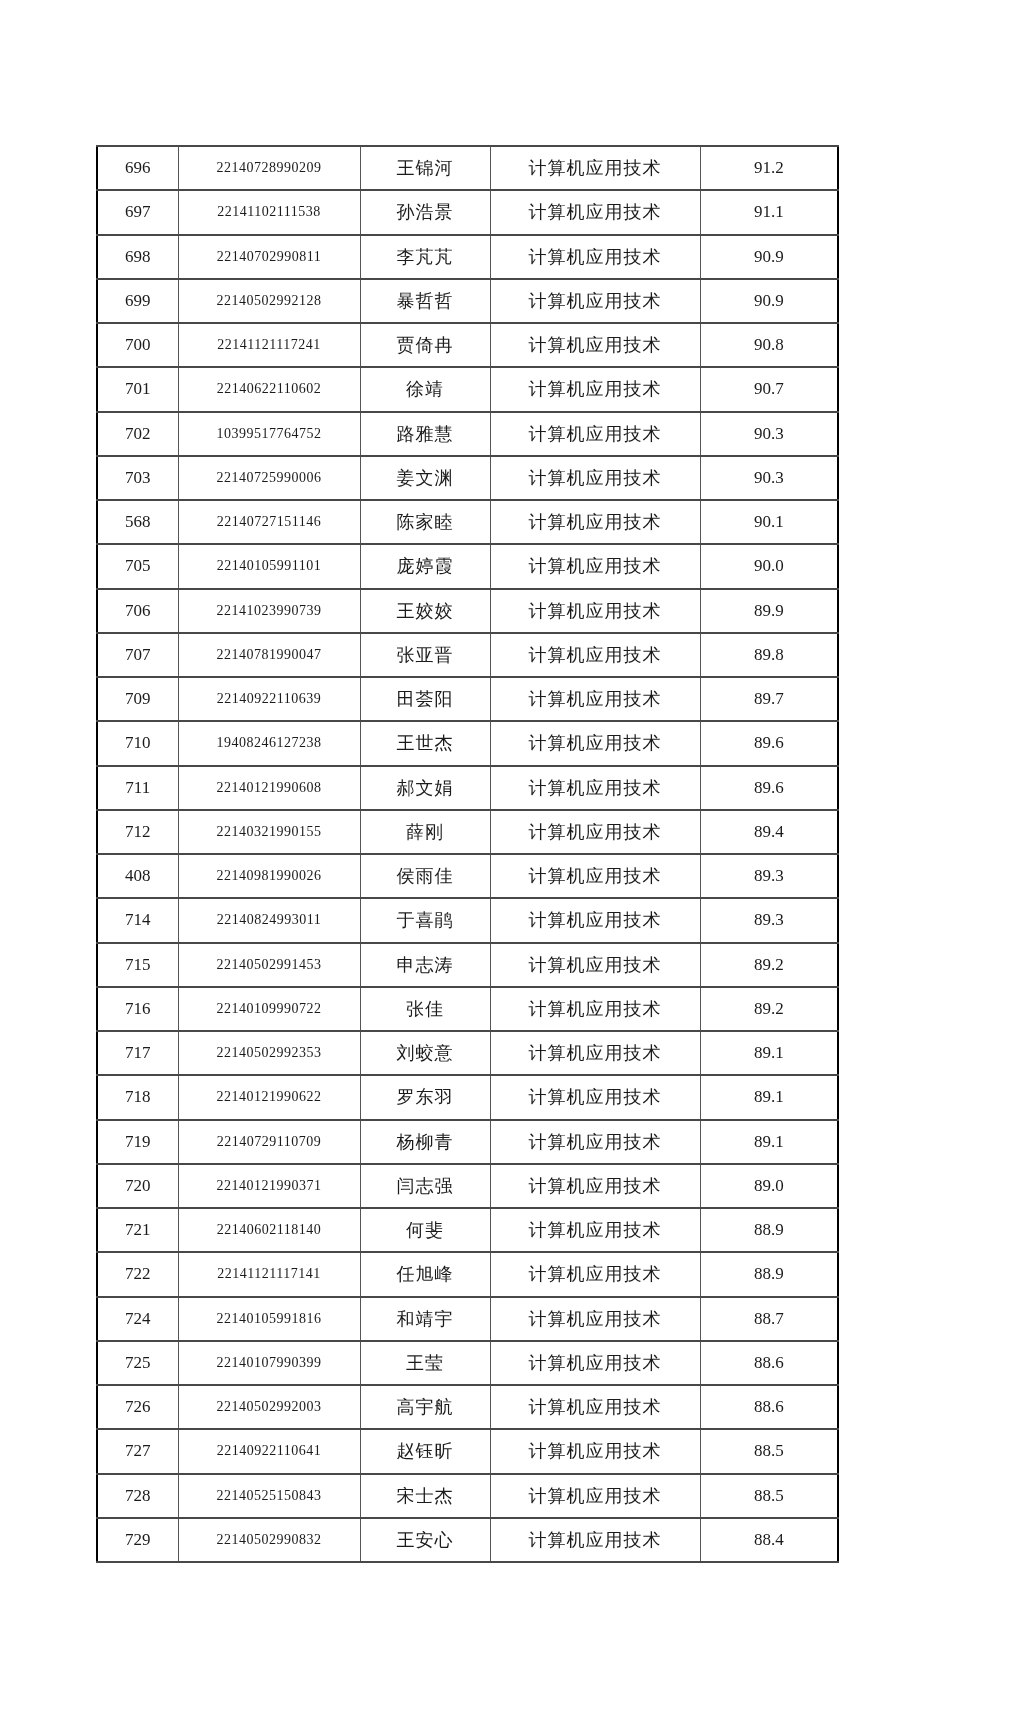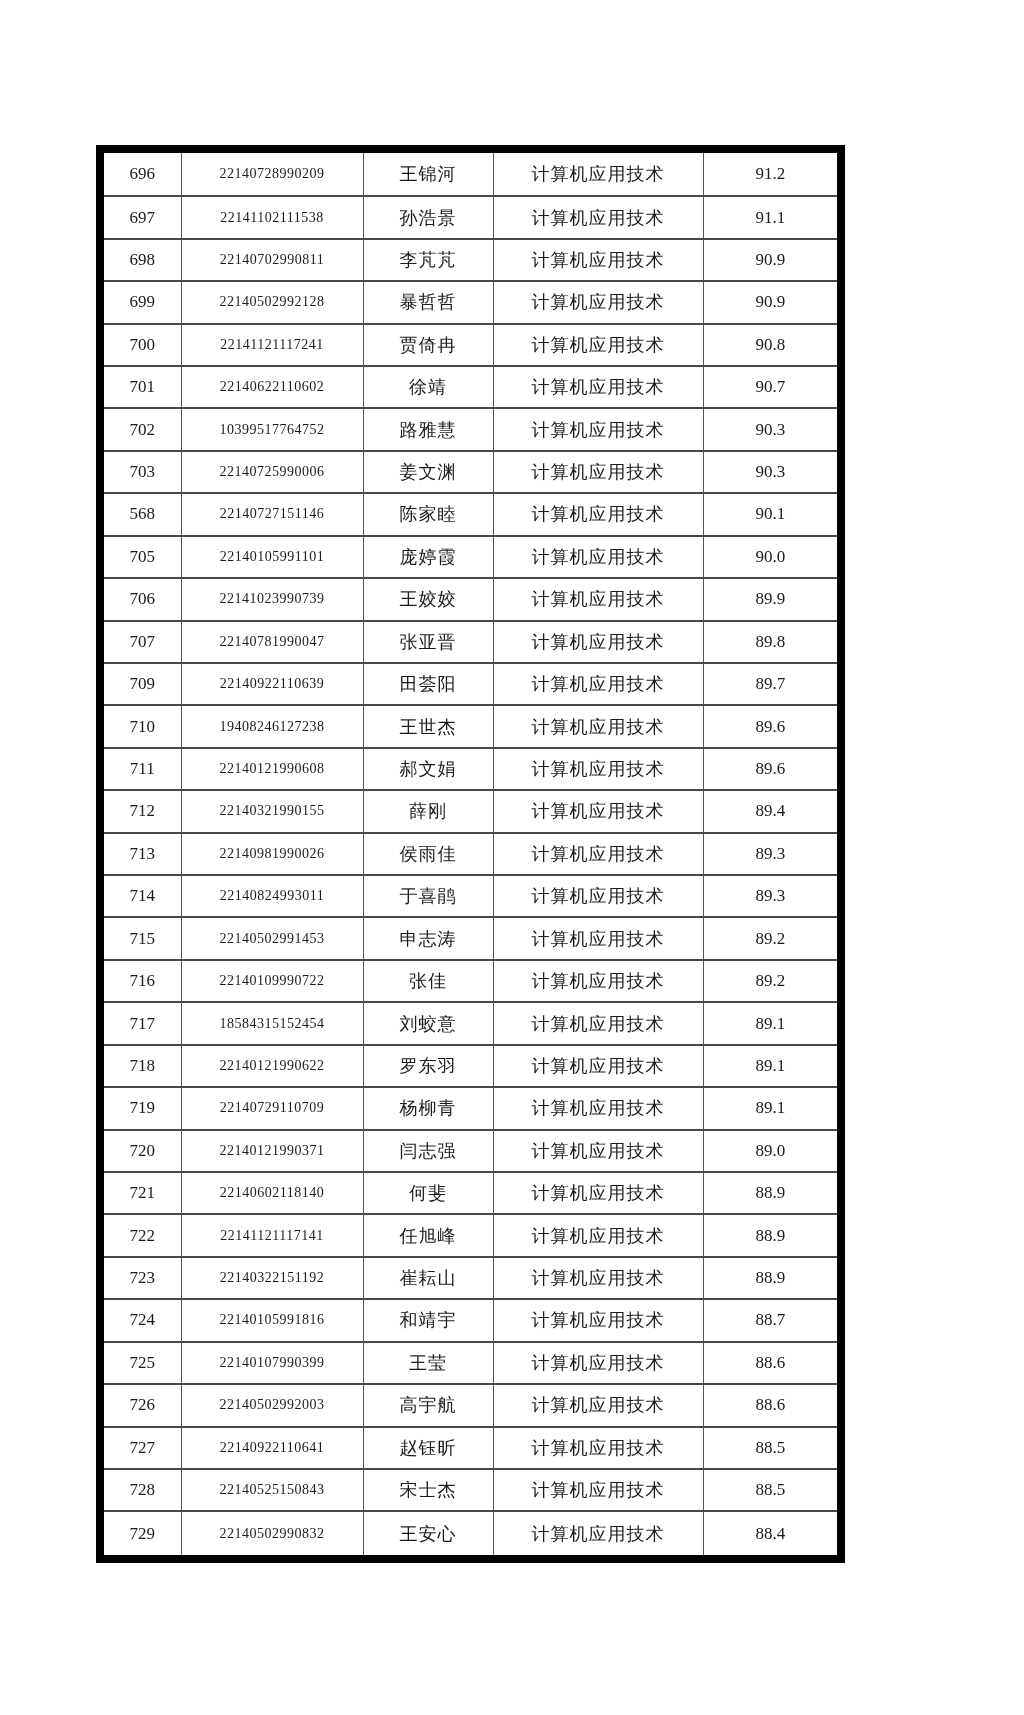--- a/index.html
+++ b/index.html
@@ -16,21 +16,21 @@
     font-family: "Liberation Serif", "DejaVu Serif", serif;
   }
   table.score-table {
     position: absolute;
     left: 96px;
     top: 145px;
     width: 741px;
     height: 1418px;
     border-collapse: collapse;
     table-layout: fixed;
-    border: 8px solid #000000;
+    border: 2px solid #000000;
   }
   table.score-table col.c-rank  { width: 81px; }
   table.score-table col.c-id    { width: 182px; }
   table.score-table col.c-name  { width: 130px; }
   table.score-table col.c-major { width: 210px; }
   table.score-table col.c-score { width: 138px; }
   table.score-table td {
     border-left: 1px solid #555555;
     border-right: 1px solid #555555;
     border-top: 2px solid #484848;
@@ -176,21 +176,21 @@
           <td class="score-cell">89.6</td>
         </tr>
         <tr>
           <td class="rank-cell">712</td>
           <td class="id-cell">22140321990155</td>
           <td class="name-cell">薛刚</td>
           <td class="major-cell">计算机应用技术</td>
           <td class="score-cell">89.4</td>
         </tr>
         <tr>
-          <td class="rank-cell">713</td>
+          <td class="rank-cell">408</td>
           <td class="id-cell">22140981990026</td>
           <td class="name-cell">侯雨佳</td>
           <td class="major-cell">计算机应用技术</td>
           <td class="score-cell">89.3</td>
         </tr>
         <tr>
           <td class="rank-cell">714</td>
           <td class="id-cell">22140824993011</td>
           <td class="name-cell">于喜鹃</td>
           <td class="major-cell">计算机应用技术</td>
@@ -205,21 +205,21 @@
         </tr>
         <tr>
           <td class="rank-cell">716</td>
           <td class="id-cell">22140109990722</td>
           <td class="name-cell">张佳</td>
           <td class="major-cell">计算机应用技术</td>
           <td class="score-cell">89.2</td>
         </tr>
         <tr>
           <td class="rank-cell">717</td>
-          <td class="id-cell">18584315152454</td>
+          <td class="id-cell">22140502992353</td>
           <td class="name-cell">刘蛟意</td>
           <td class="major-cell">计算机应用技术</td>
           <td class="score-cell">89.1</td>
         </tr>
         <tr>
           <td class="rank-cell">718</td>
           <td class="id-cell">22140121990622</td>
           <td class="name-cell">罗东羽</td>
           <td class="major-cell">计算机应用技术</td>
           <td class="score-cell">89.1</td>
@@ -242,27 +242,20 @@
           <td class="rank-cell">721</td>
           <td class="id-cell">22140602118140</td>
           <td class="name-cell">何斐</td>
           <td class="major-cell">计算机应用技术</td>
           <td class="score-cell">88.9</td>
         </tr>
         <tr>
           <td class="rank-cell">722</td>
           <td class="id-cell">22141121117141</td>
           <td class="name-cell">任旭峰</td>
-          <td class="major-cell">计算机应用技术</td>
-          <td class="score-cell">88.9</td>
-        </tr>
-        <tr>
-          <td class="rank-cell">723</td>
-          <td class="id-cell">22140322151192</td>
-          <td class="name-cell">崔耘山</td>
           <td class="major-cell">计算机应用技术</td>
           <td class="score-cell">88.9</td>
         </tr>
         <tr>
           <td class="rank-cell">724</td>
           <td class="id-cell">22140105991816</td>
           <td class="name-cell">和靖宇</td>
           <td class="major-cell">计算机应用技术</td>
           <td class="score-cell">88.7</td>
         </tr>

